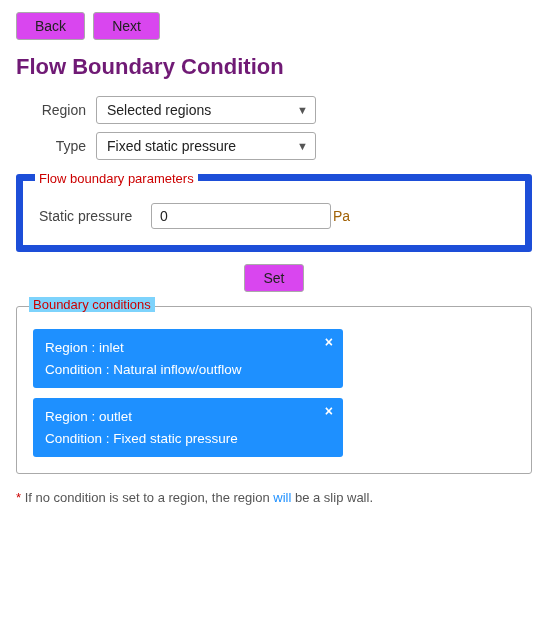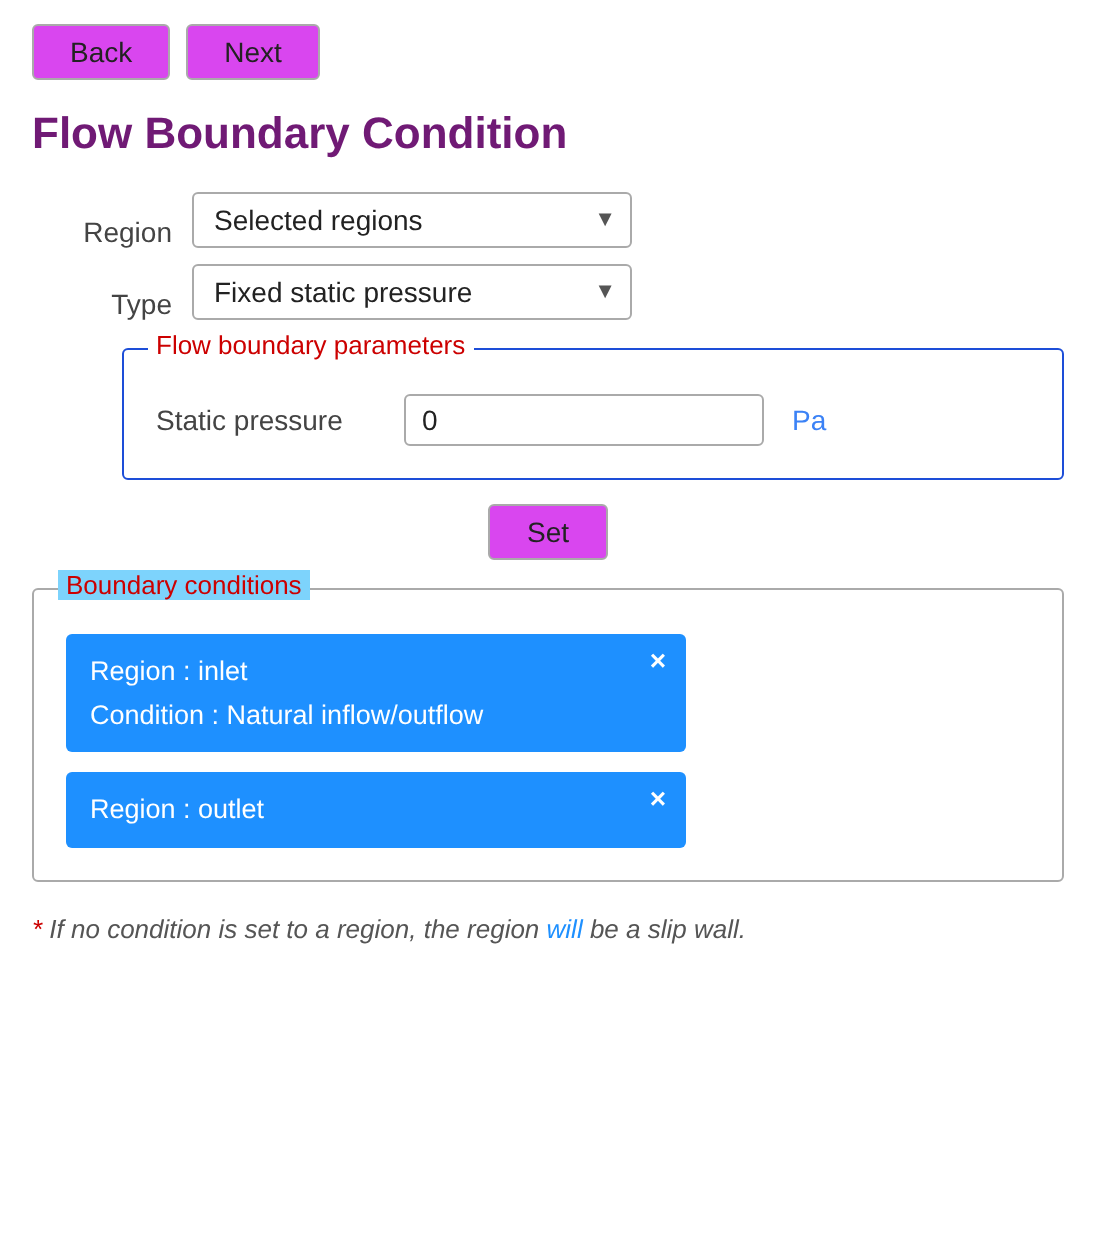--- a/index.html
+++ b/index.html
@@ -31,21 +31,21 @@
 
     h1 {
       font-size: 22px;
       font-weight: bold;
       color: #701a75;
       margin-bottom: 16px;
     }
 
     .form-row {
       display: flex;
-      align-items: flex-end;
+      align-items: center;
       margin-bottom: 8px;
     }
 
     .form-label {
       width: 70px;
       text-align: right;
       margin-right: 10px;
       color: #444;
     }
 
@@ -71,61 +71,60 @@
       position: absolute;
       right: 8px;
       top: 50%;
       transform: translateY(-50%);
       pointer-events: none;
       color: #555;
       font-size: 11px;
     }
 
     .fieldset-box {
-      border: 1px solid #1d4ed8;
+      border: 7px solid #1d4ed8;
       border-radius: 3px;
       padding: 12px 16px 16px;
       margin-top: 14px;
       position: relative;
-      margin-left: 45px;
     }
 
     .fieldset-legend {
       position: absolute;
       top: -10px;
       left: 12px;
       background: #fff;
       padding: 0 4px;
       font-size: 13px;
       color: #c00;
     }
 
     .param-row {
       display: flex;
       align-items: center;
       margin-top: 10px;
-      gap: 14px;
+      gap: 2px;
     }
 
     .param-label {
       color: #444;
       min-width: 110px;
     }
 
     .param-input {
       padding: 4px 8px;
       border: 1px solid #aaa;
       border-radius: 3px;
       font-size: 14px;
       width: 180px;
       color: #222;
     }
 
     .param-unit {
-      color: #3b82f6;
+      color: #a16207;
     }
 
     .set-btn-row {
       display: flex;
       justify-content: center;
       margin-top: 12px;
     }
 
     .boundary-fieldset {
       border: 1px solid #aaa;
@@ -165,21 +164,20 @@
       cursor: pointer;
       font-size: 14px;
       font-weight: bold;
       line-height: 1;
     }
 
     .footnote {
       margin-top: 16px;
       font-size: 13px;
       color: #555;
-      font-style: italic;
     }
 
     .footnote span.asterisk {
       color: #c00;
     }
 
     .footnote span.highlight {
       color: #1e90ff;
     }
   </style>
@@ -234,18 +232,19 @@
 
   <div class="condition-card">
     <span class="close-btn">×</span>
     <div>Region : inlet</div>
     <div>Condition : Natural inflow/outflow</div>
   </div>
 
   <div class="condition-card">
     <span class="close-btn">×</span>
     <div>Region : outlet</div>
+    <div>Condition : Fixed static pressure</div>
   </div>
 </div>
 
 <p class="footnote">
   <span class="asterisk">*</span><span> If no condition is set to a region, the region </span><span class="highlight">will</span><span> be a slip wall.</span>
 </p>
 
 </body></html>

